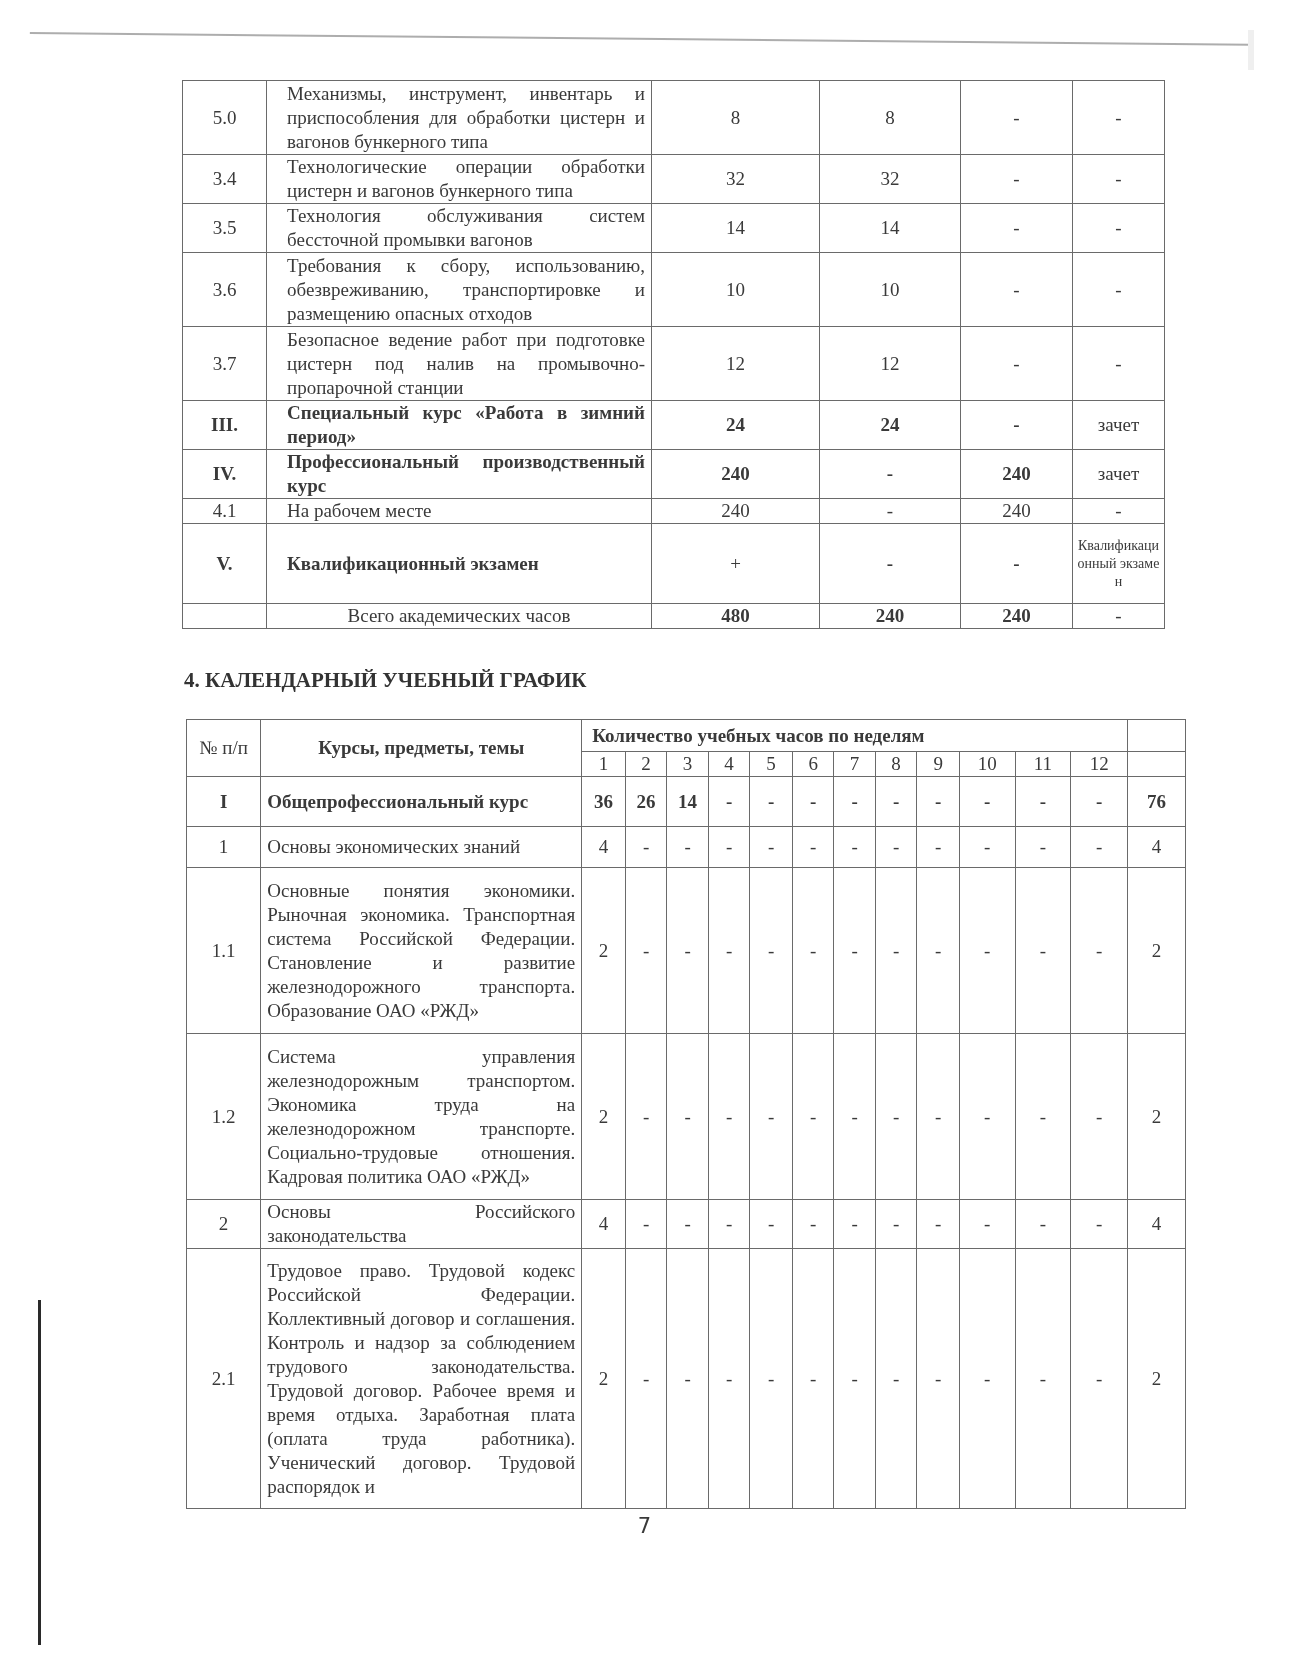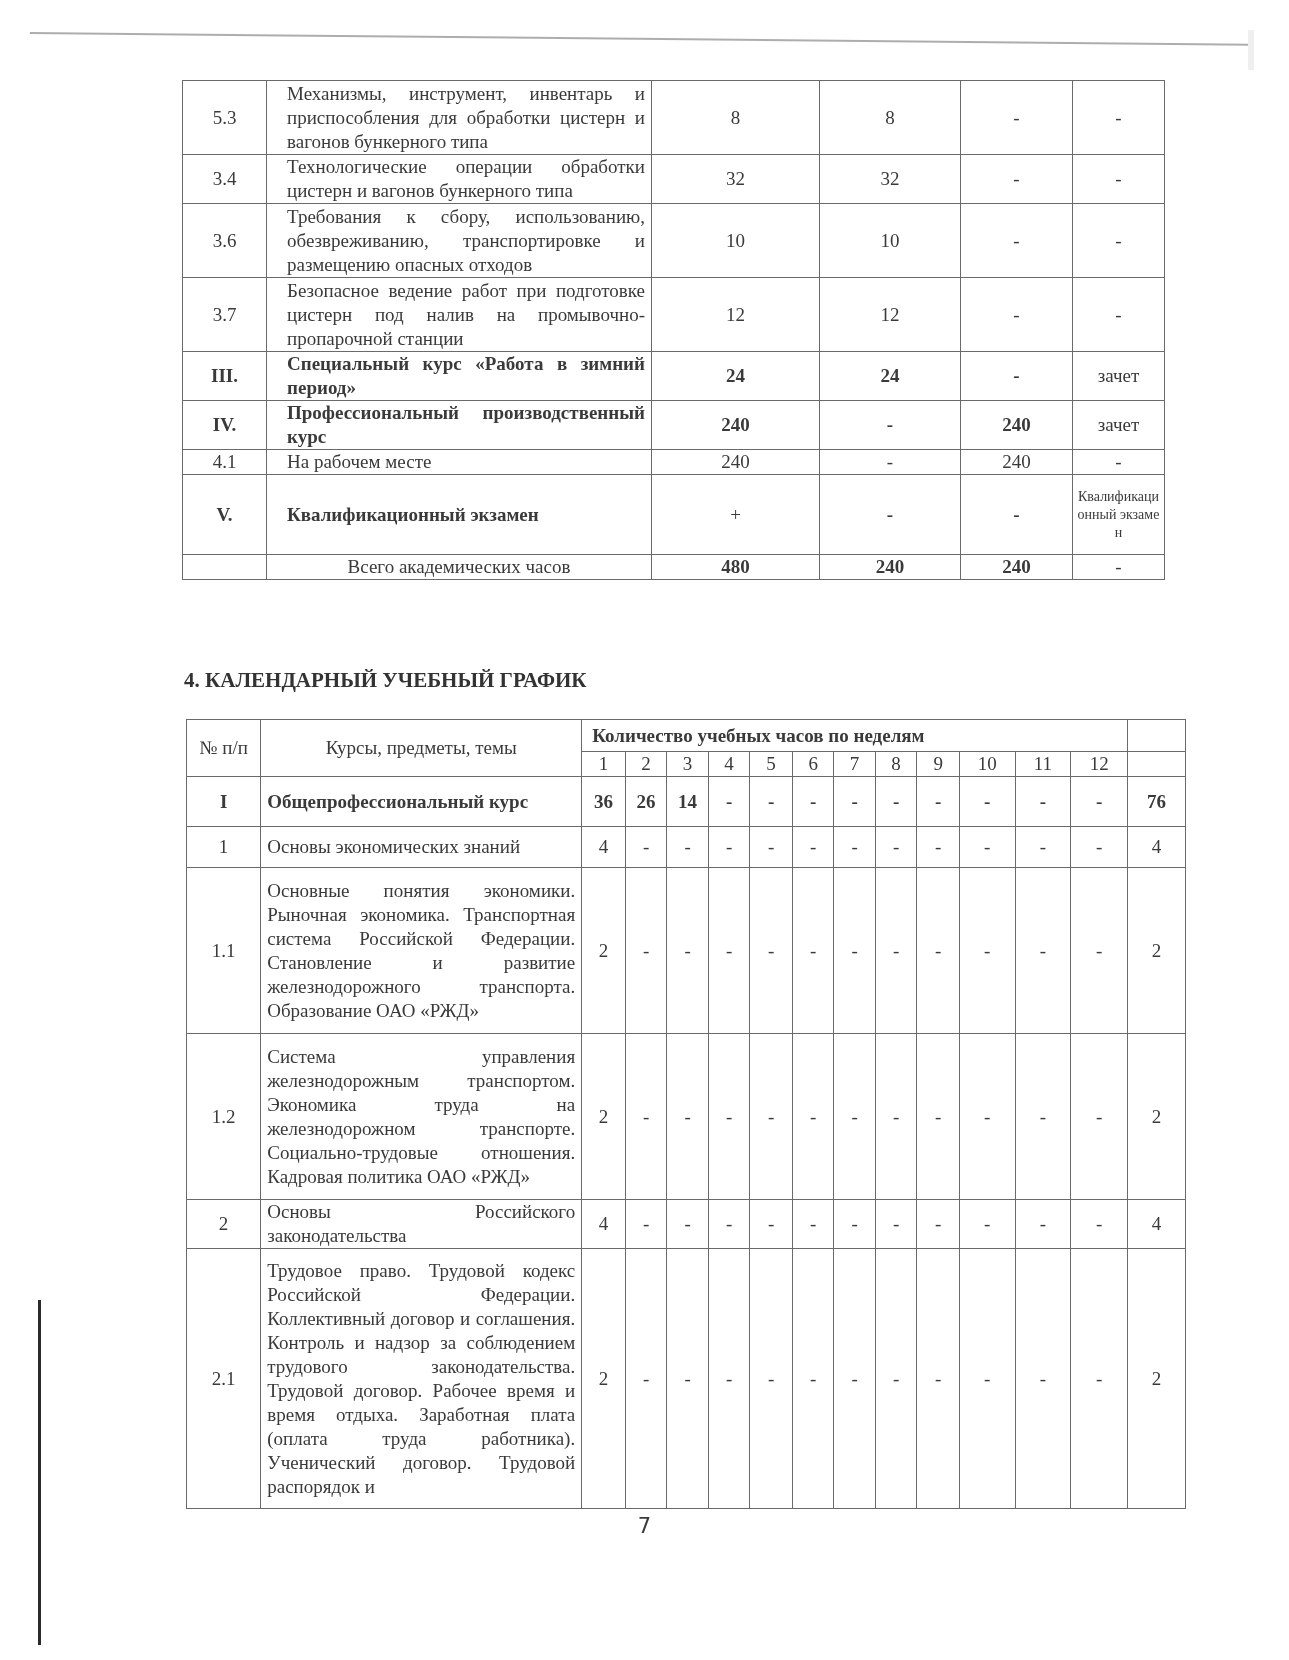--- a/index.html
+++ b/index.html
@@ -46,32 +46,40 @@
   <colgroup>
     <col style="width:84px">
       <col style="width:385px">
       <col style="width:168px">
       <col style="width:141px">
       <col style="width:112px">
       <col style="width:92px">
   </colgroup>
   <tbody>
     <tr style="height:74px">
-      <td>5.3</td>
+      <td>5.0</td>
       <td class="txt">Механизмы, инструмент, инвентарь и приспособления  для обработки цистерн и вагонов бункерного типа</td>
       <td>8</td>
       <td>8</td>
       <td>-</td>
       <td>-</td>
     </tr>
     <tr style="height:49px">
       <td>3.4</td>
       <td class="txt">Технологические  операции обработки цистерн и вагонов бункерного типа</td>
       <td>32</td>
       <td>32</td>
+      <td>-</td>
+      <td>-</td>
+    </tr>
+    <tr style="height:49px">
+      <td>3.5</td>
+      <td class="txt">Технология обслуживания систем бессточной промывки вагонов</td>
+      <td>14</td>
+      <td>14</td>
       <td>-</td>
       <td>-</td>
     </tr>
     <tr style="height:74px">
       <td>3.6</td>
       <td class="txt">Требования к сбору, использованию, обезвреживанию, транспортировке и размещению опасных отходов</td>
       <td>10</td>
       <td>10</td>
       <td>-</td>
       <td>-</td>
@@ -143,21 +151,21 @@
       <col style="width:38px">
       <col style="width:39px">
       <col style="width:51px">
       <col style="width:51px">
       <col style="width:52px">
     <col style="width:53px">
   </colgroup>
   <thead>
     <tr style="height:32px">
       <th rowspan="2">№ п/п</th>
-      <th rowspan="2" class="b" style="font-weight:normal">Курсы, предметы, темы</th>
+      <th rowspan="2" class="b" style="font-weight:bold">Курсы, предметы, темы</th>
       <th colspan="12" class="b" style="font-weight:bold;text-align:left;padding-left:10px">Количество учебных часов по неделям</th>
       <th></th>
     </tr>
     <tr style="height:25px">
       <th>1</th>
       <th>2</th>
       <th>3</th>
       <th>4</th>
       <th>5</th>
       <th>6</th>

